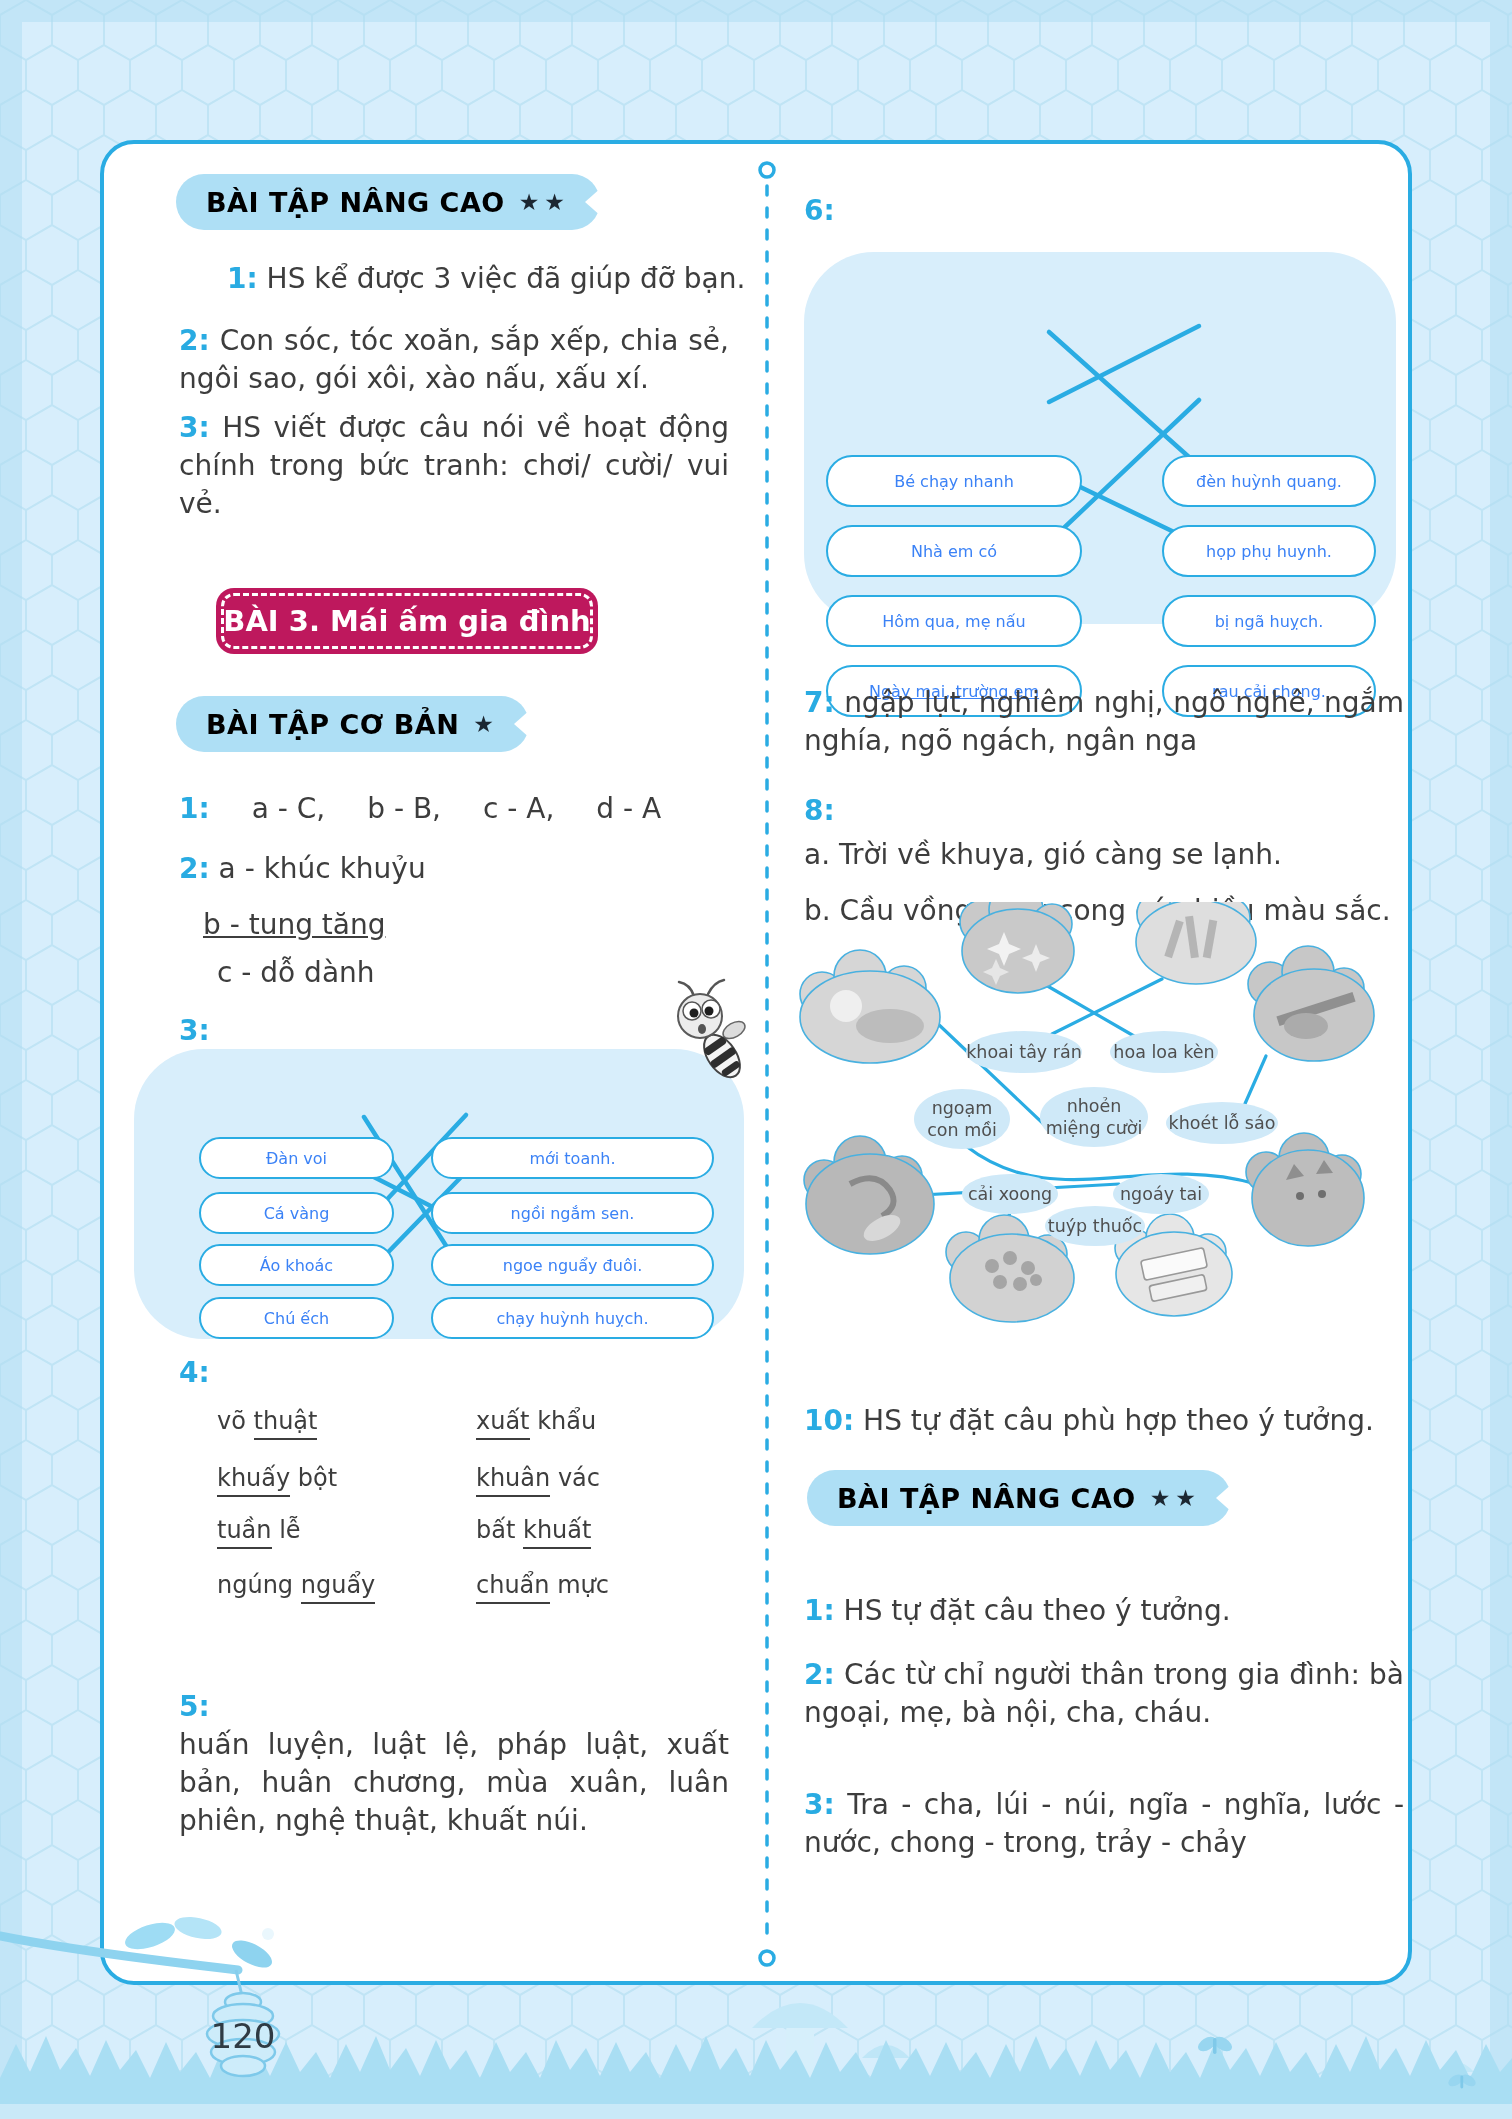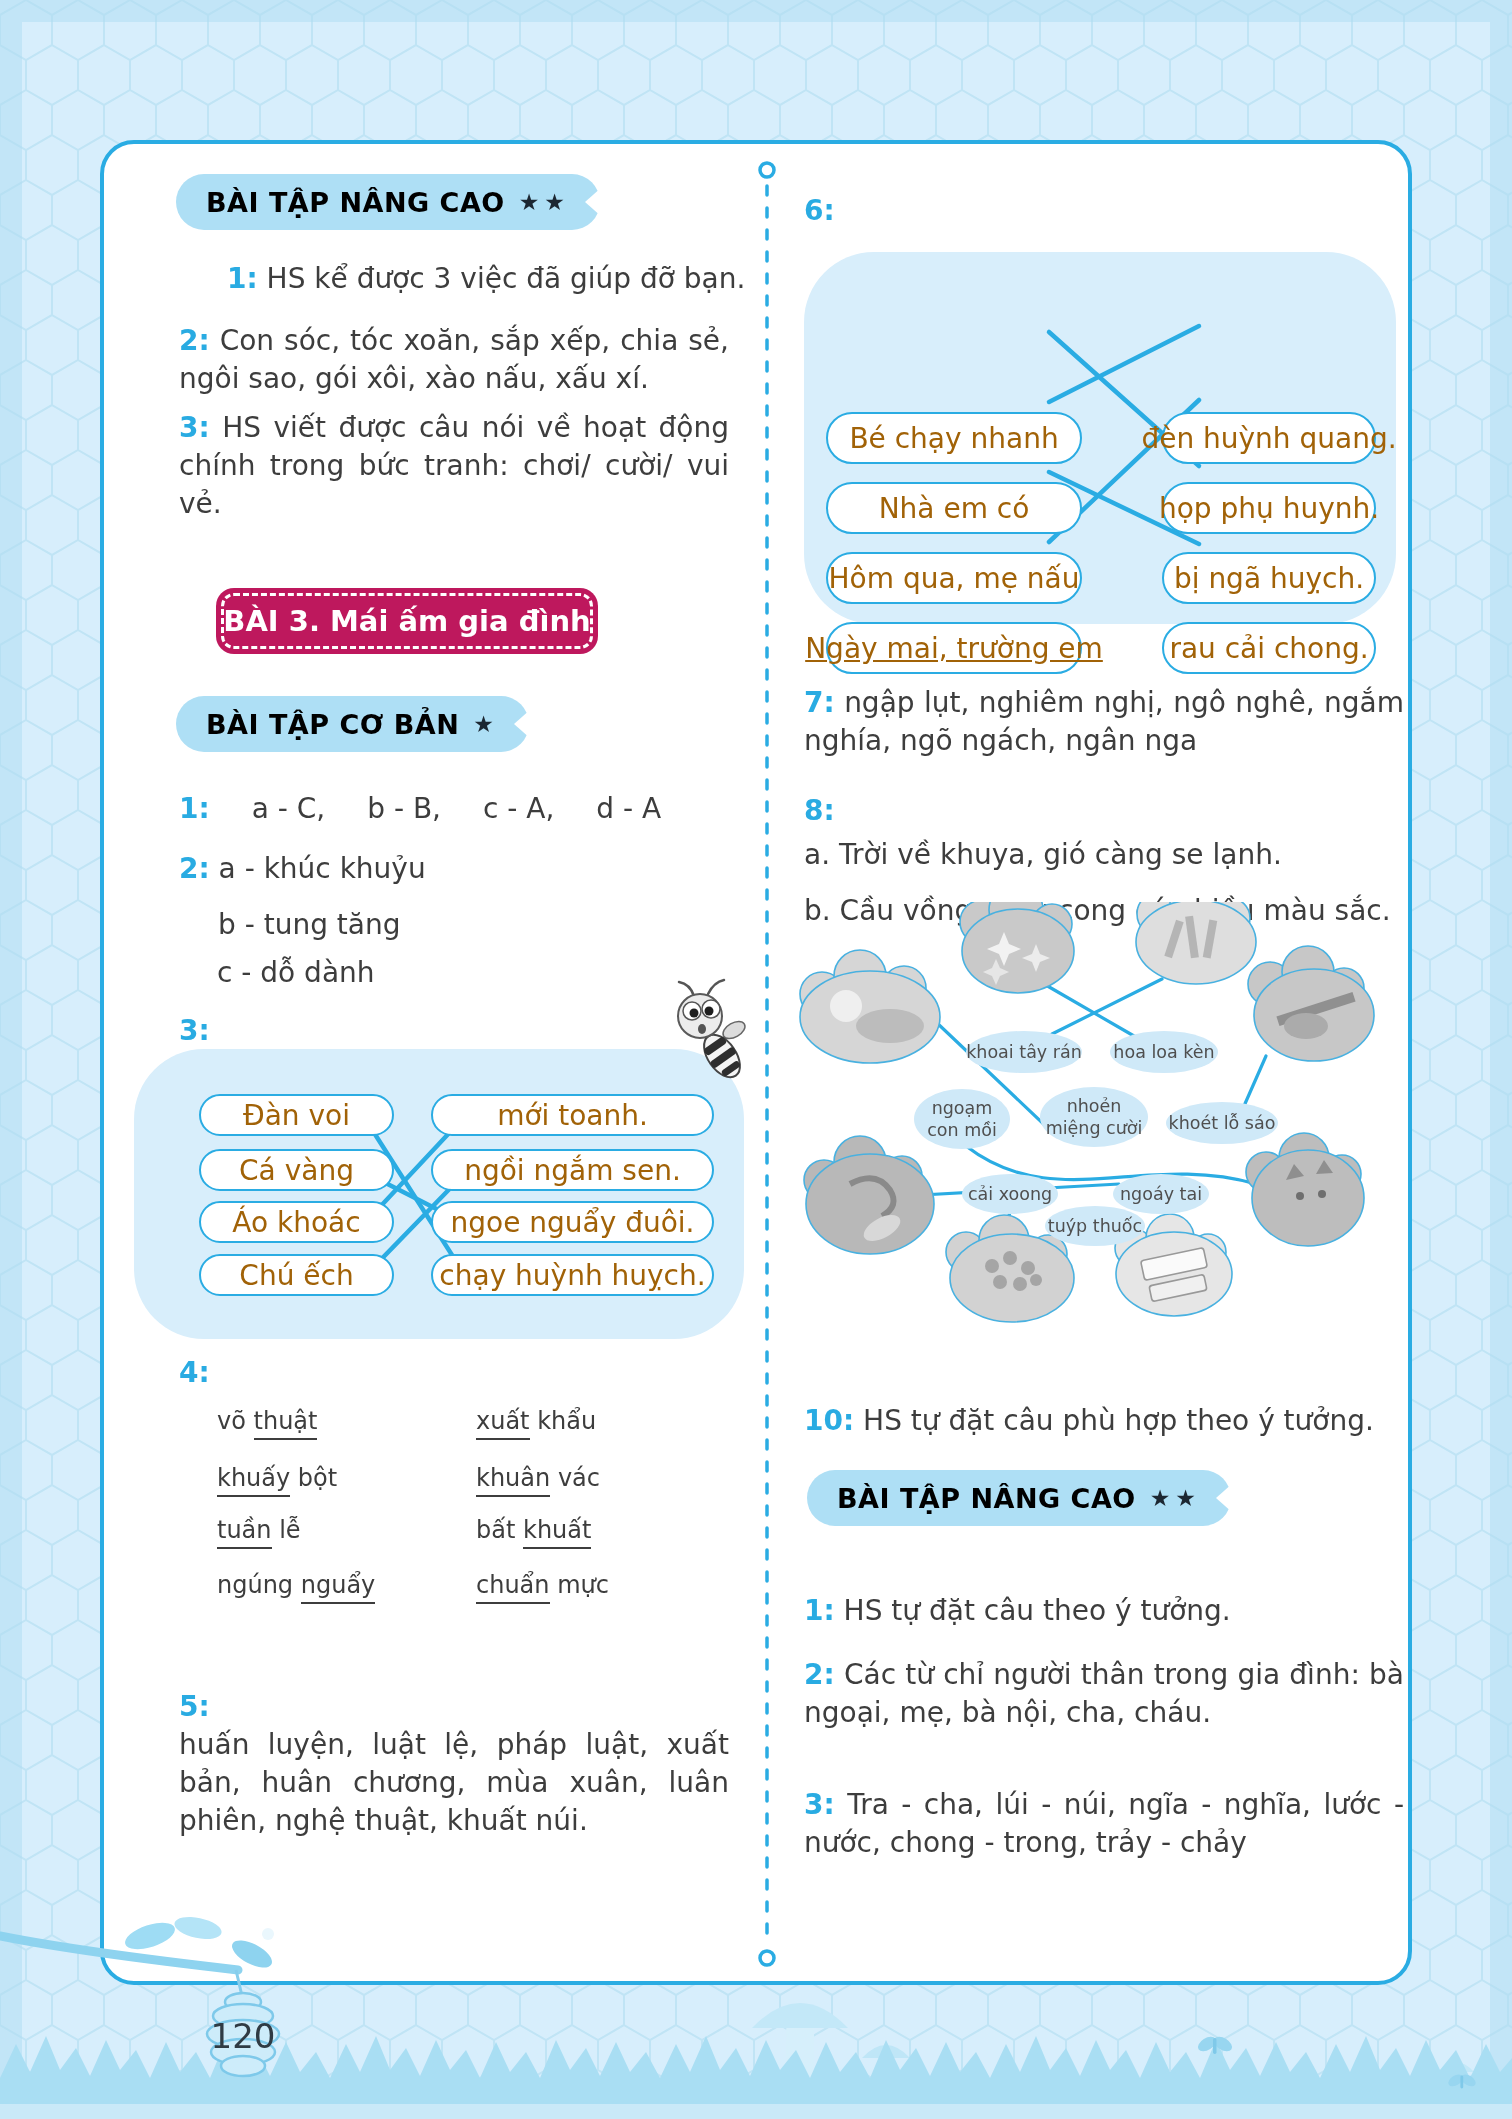--- a/index.html
+++ b/index.html
@@ -17,21 +17,21 @@
   .pill-stars{font-size:23px;color:#1c2732;letter-spacing:5px;}
   .para{position:absolute;margin:0;font-size:28px;line-height:38px;color:#3d3d3d;text-align:justify;}
   .num{color:#29abe2;font-weight:bold;}
   .ans-row{position:absolute;display:flex;gap:42px;font-size:28px;color:#3d3d3d;}
   .lesson-title{position:absolute;left:112px;top:444px;width:382px;height:66px;background:#be185d;
         border-radius:18px;display:flex;align-items:center;justify-content:center;}
   .lesson-title .dash{position:absolute;inset:5px;border:3px dashed #ffffff;border-radius:13px;}
   .lesson-title span{position:relative;color:#fff;font-weight:bold;font-size:29px;}
   .cloudbg{position:absolute;background:#d8eefb;border-radius:70px;}
   .mbox{position:absolute;height:42px;background:#fff;border:2.5px solid #2aace3;border-radius:22px;
-        display:flex;align-items:center;justify-content:center;font-size:28px;color:#a16207;box-sizing:border-box;white-space:nowrap;}
+        display:flex;align-items:center;justify-content:center;font-size:16px;color:#3b82f6;box-sizing:border-box;white-space:nowrap;margin-top:43px;}
   .mbox.tall{height:52px;border-radius:26px;}
   .mlines{position:absolute;pointer-events:none;}
   .w4{position:absolute;font-size:24px;color:#3d3d3d;white-space:nowrap;}
   .ul{display:inline-block;border-bottom:2.5px solid #3d3d3d;padding-bottom:3px;}
   svg text{font-family:"DejaVu Sans",sans-serif;}
   .footer-art,.bee{position:absolute;}
 </style>
 </head>
 <body>
 
@@ -77,21 +77,21 @@
 
     <div class="ans-row" style="left:75px;top:648px;">
       <span class="num">1:</span>
       <span>a - C,</span>
       <span>b - B,</span>
       <span>c - A,</span>
       <span>d - A</span>
     </div>
 
     <p class="para" style="left:75px;top:706px;width:550px;"><span class="num">2:</span> <span>a - khúc khuỷu</span></p>
-    <p class="para" style="left:114px;top:762px;width:500px;"><span>b - tung tăng</span></p>
+    <p class="para" style="left:99px;top:762px;width:500px;text-decoration:underline;"><span>b - tung tăng</span></p>
     <p class="para" style="left:113px;top:810px;width:500px;"><span>c - dỗ dành</span></p>
 
     <p class="para" style="left:75px;top:868px;"><span class="num">3:</span></p>
 
     <div class="cloudbg" style="left:30px;top:905px;width:610px;height:290px;"></div>
     <svg class="mlines" style="left:30px;top:905px;" width="610" height="290">
       <g stroke="#2aace3" stroke-width="4.5" stroke-linecap="round">
         <line x1="230" y1="68" x2="332" y2="228"></line>
         <line x1="230" y1="123" x2="332" y2="175"></line>
         <line x1="230" y1="175" x2="332" y2="66"></line>

